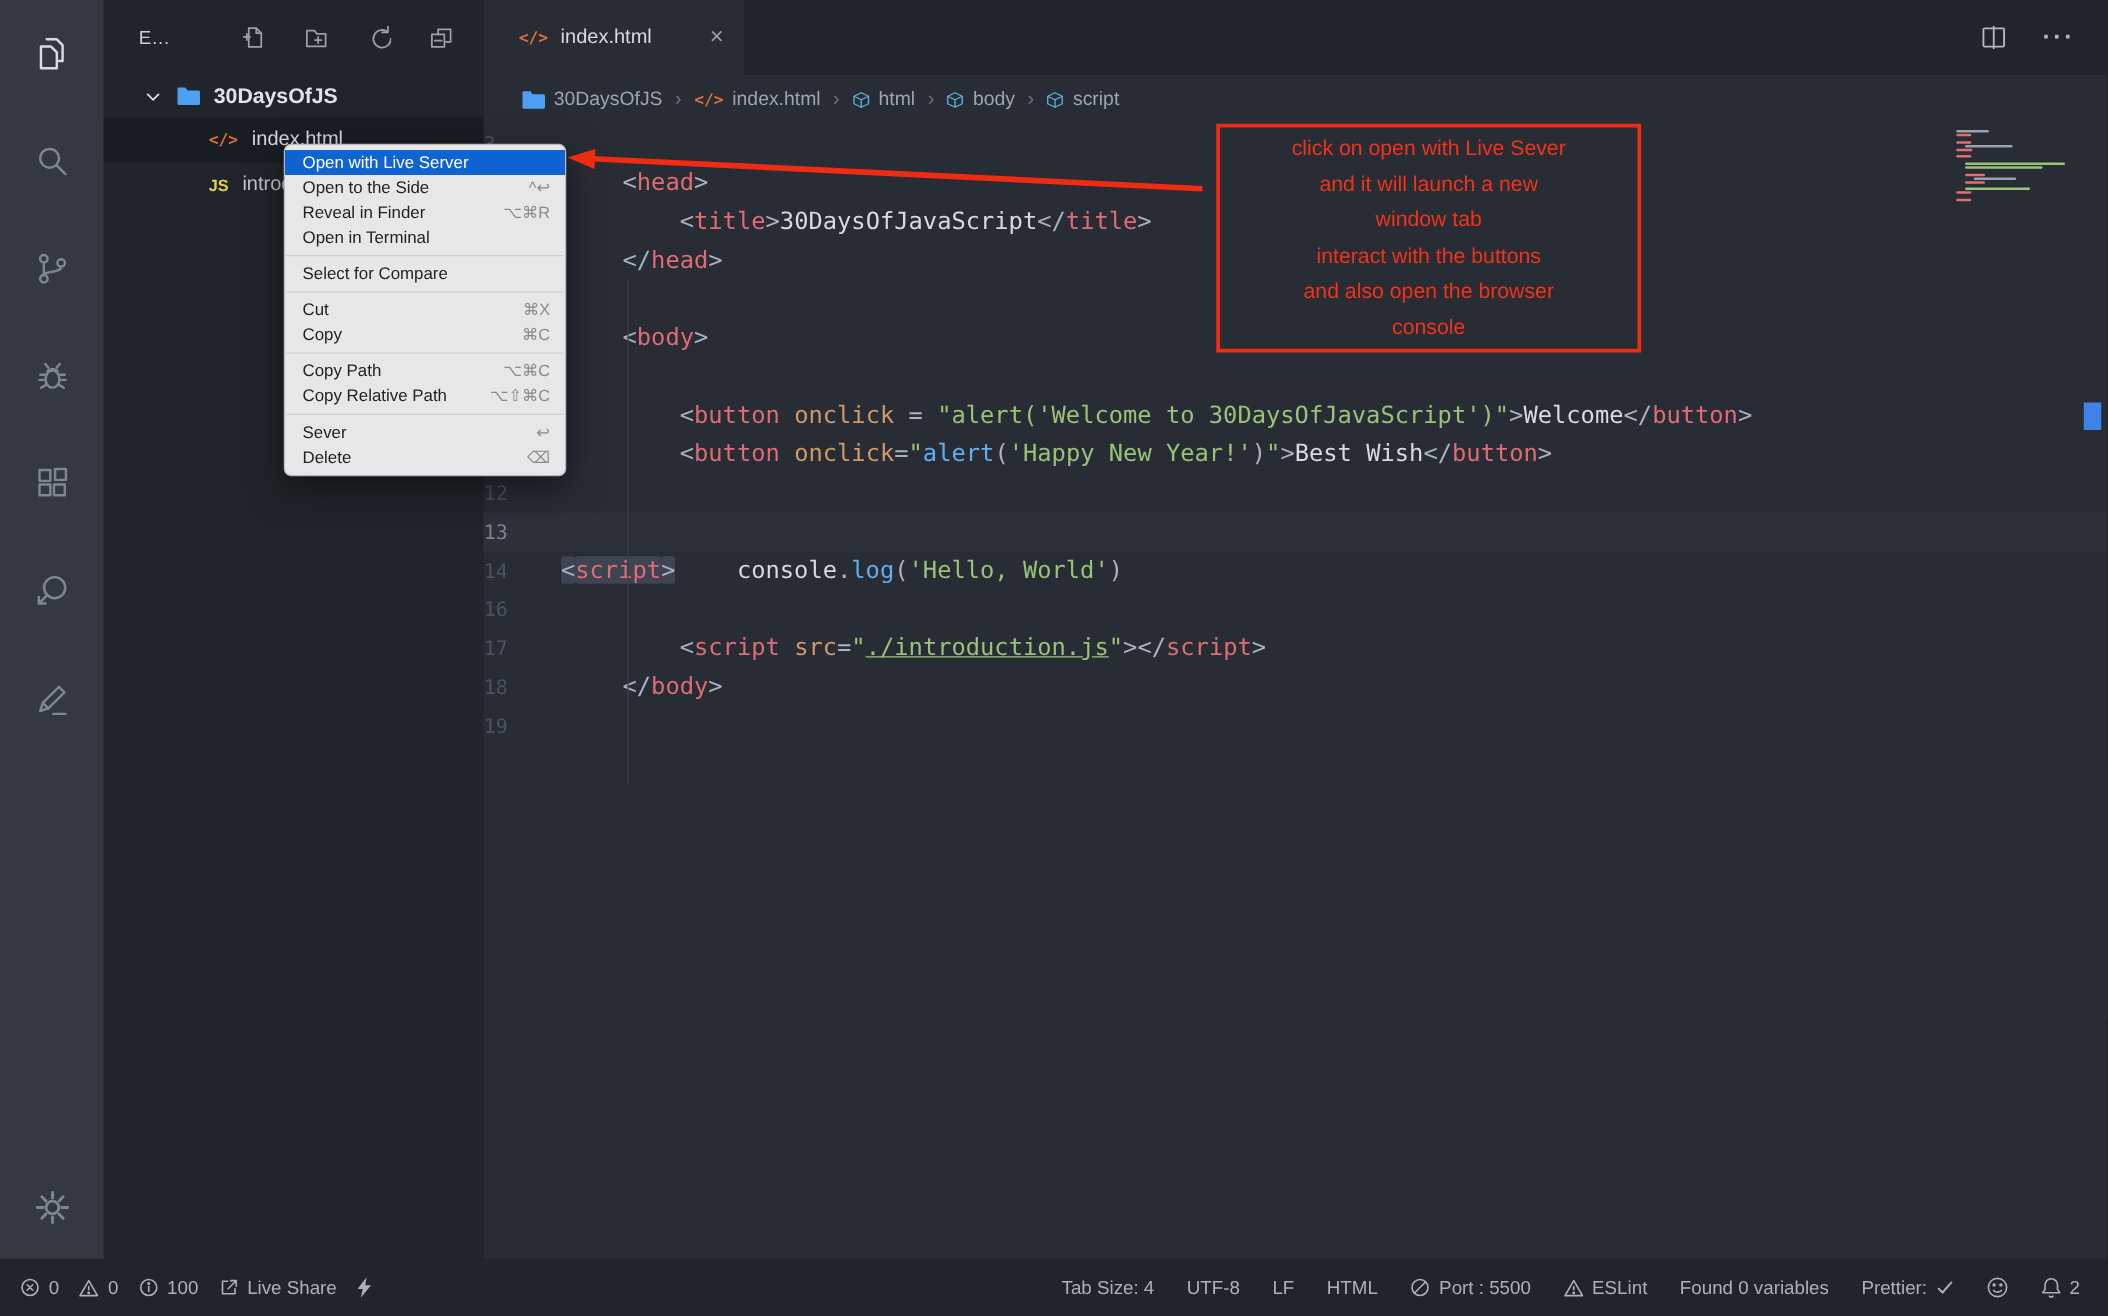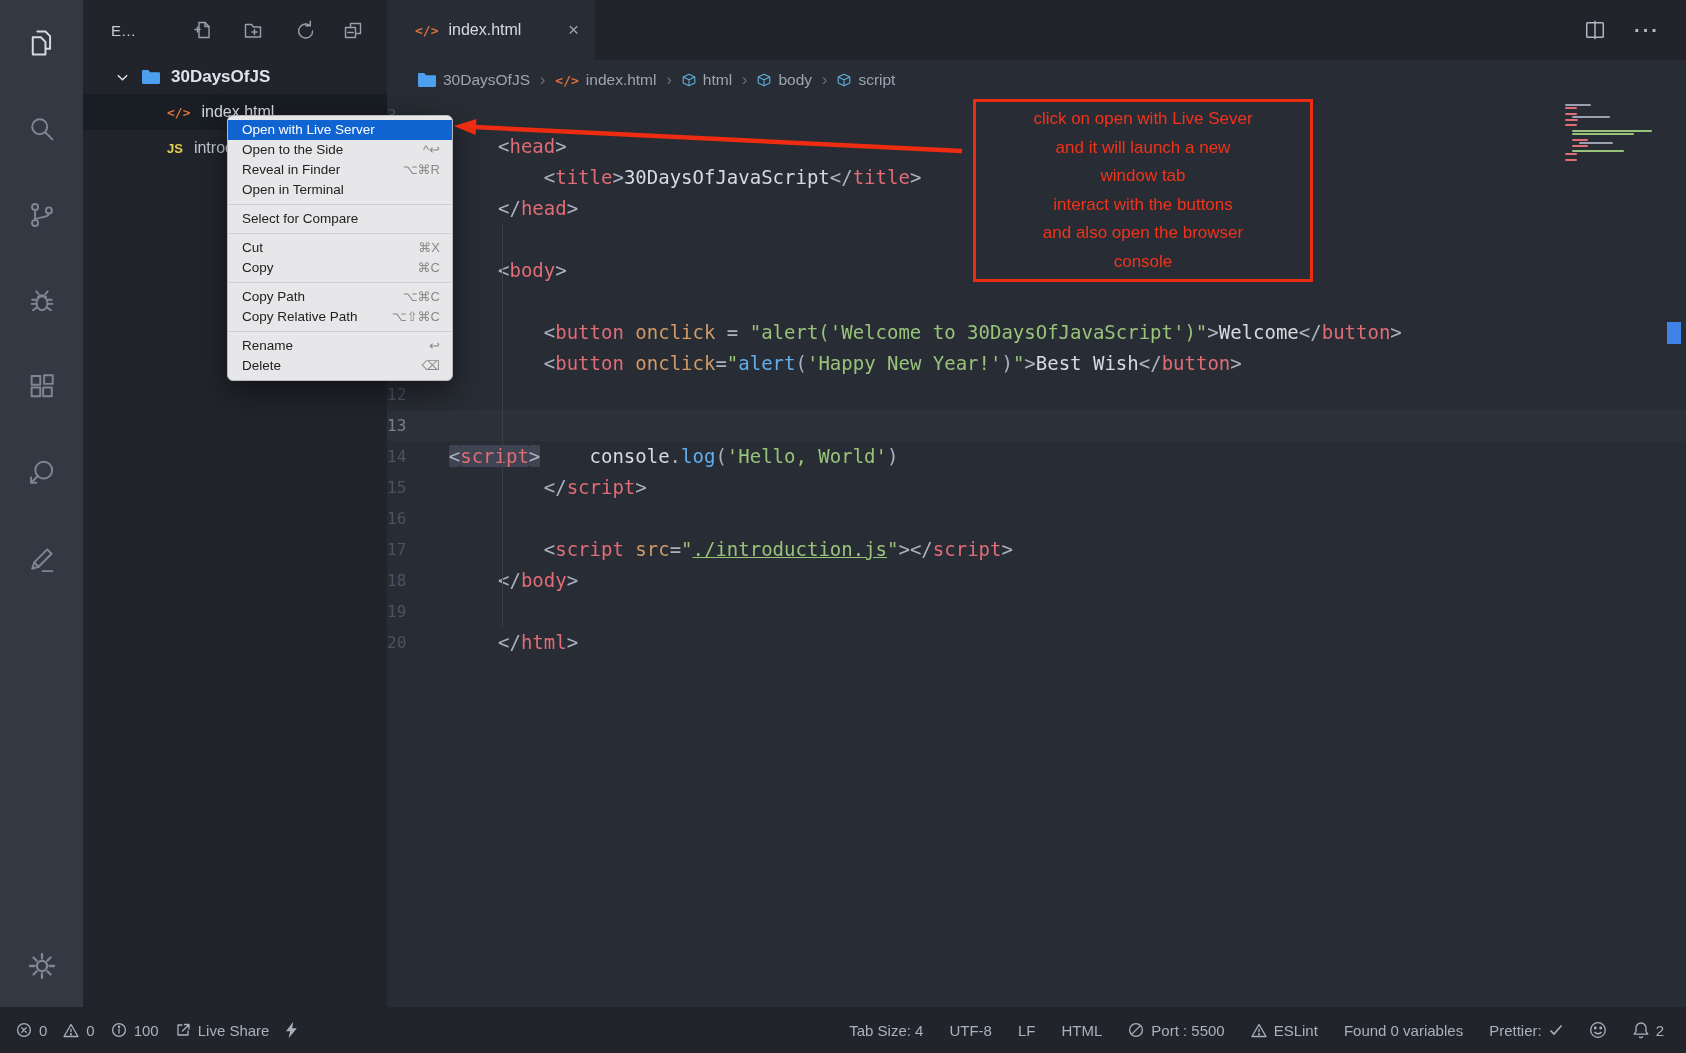--- a/index.html
+++ b/index.html
@@ -302,42 +302,34 @@
           </div>
           <div class="code-line active-line">
             <div class="gutter">13</div>
             <div class="ltext"><span class="tk-pln">    </span><span class="tk-pln tk-hl">&lt;</span><span class="tk-tag tk-hl">script</span><span class="tk-pln tk-hl">&gt;</span></div>
           </div>
           <div class="code-line">
             <div class="gutter">14</div>
             <div class="ltext"><span class="tk-pln">        </span><span class="tk-txt">console</span><span class="tk-pln">.</span><span class="tk-fn">log</span><span class="tk-pln">(</span><span class="tk-str">'Hello, World'</span><span class="tk-pln">)</span></div>
           </div>
           <div class="code-line">
-            <div class="gutter">15</div>
-            <div class="ltext"><span class="tk-pln">    </span><span class="tk-pln">&lt;/</span><span class="tk-tag">script</span><span class="tk-pln">&gt;</span></div>
-          </div>
-          <div class="code-line">
             <div class="gutter">16</div>
             <div class="ltext"></div>
           </div>
           <div class="code-line">
             <div class="gutter">17</div>
             <div class="ltext"><span class="tk-pln">    </span><span class="tk-pln">&lt;</span><span class="tk-tag">script</span><span class="tk-pln"> </span><span class="tk-attr">src</span><span class="tk-pln">=</span><span class="tk-str">"</span><span class="tk-strlink">./introduction.js</span><span class="tk-str">"</span><span class="tk-pln">&gt;</span><span class="tk-pln">&lt;/</span><span class="tk-tag">script</span><span class="tk-pln">&gt;</span></div>
           </div>
           <div class="code-line">
             <div class="gutter">18</div>
             <div class="ltext"><span class="tk-pln">&lt;/</span><span class="tk-tag">body</span><span class="tk-pln">&gt;</span></div>
           </div>
           <div class="code-line">
             <div class="gutter">19</div>
             <div class="ltext"></div>
-          </div>
-          <div class="code-line">
-            <div class="gutter">20</div>
-            <div class="ltext"><span class="tk-pln">&lt;/</span><span class="tk-tag">html</span><span class="tk-pln">&gt;</span></div>
           </div>
         </div>
       <div class="indent-guide"></div>
       <div class="minimap" id="minimap">
           <div class="mm-bar" style="top: 0px; left: 0px; width: 26px; background: rgb(154, 162, 175);"></div>
           <div class="mm-bar" style="top: 2.9px; left: 0px; width: 12px; background: rgb(224, 108, 117);"></div>
           <div class="mm-bar" style="top: 8.7px; left: 0px; width: 12px; background: rgb(224, 108, 117);"></div>
           <div class="mm-bar" style="top: 11.6px; left: 7px; width: 38px; background: rgb(154, 162, 175);"></div>
           <div class="mm-bar" style="top: 14.5px; left: 0px; width: 13px; background: rgb(224, 108, 117);"></div>
           <div class="mm-bar" style="top: 20.3px; left: 0px; width: 12px; background: rgb(224, 108, 117);"></div>
@@ -502,21 +494,21 @@
       <div class="menu-item">
         <span class="menu-label">Copy Path</span>
         <span class="menu-shortcut">⌥⌘C</span>
       </div>
       <div class="menu-item">
         <span class="menu-label">Copy Relative Path</span>
         <span class="menu-shortcut">⌥⇧⌘C</span>
       </div>
       <div class="menu-sep"></div>
       <div class="menu-item">
-        <span class="menu-label">Rename</span>
+        <span class="menu-label">Sever</span>
         <span class="menu-shortcut">↩</span>
       </div>
       <div class="menu-item">
         <span class="menu-label">Delete</span>
         <span class="menu-shortcut">⌫</span>
       </div>
     </div>
 
   <div class="annotation-box" id="annotation">
       <div>click on open with Live Sever</div>

